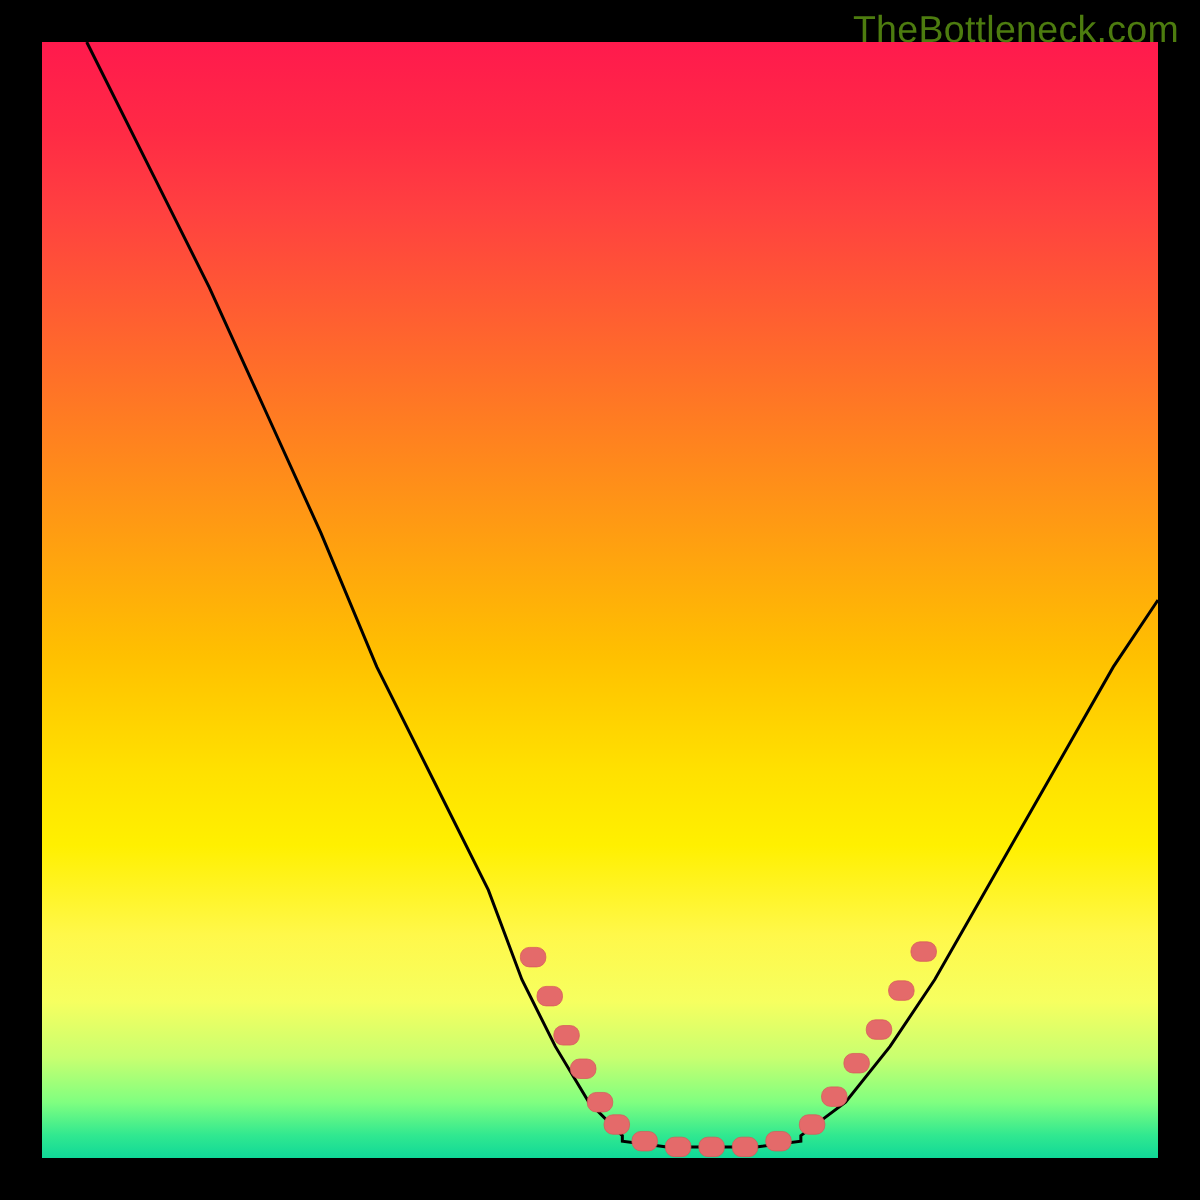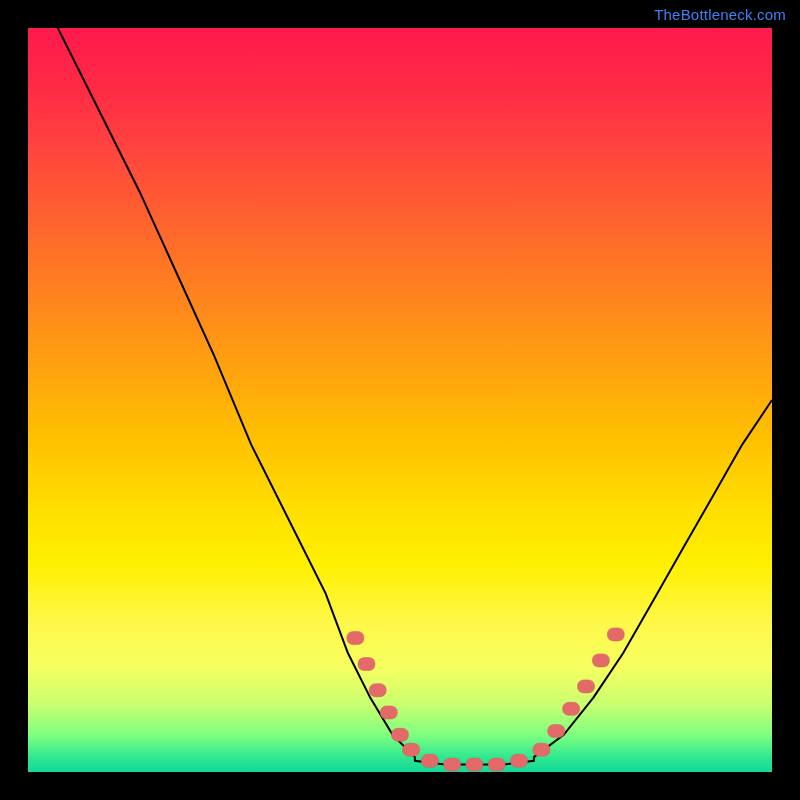--- a/index.html
+++ b/index.html
@@ -31,22 +31,22 @@
       #c8ff70 91%,
       #80ff80 95%,
       #30e890 98%,
       #10d898 100%);
   }
   .watermark {
     position: absolute;
     top: 6px;
     right: 14px;
     font-family: Arial, Helvetica, sans-serif;
-    font-size: 15px;
-    color: #3b82f6;
+    font-size: 25px;
+    color: #4d7c0f;
     letter-spacing: 0.2px;
     user-select: none;
   }
   svg.curve {
     position: absolute;
     left: 0; top: 0;
     width: 744px; height: 744px;
     overflow: visible;
   }
 </style>

